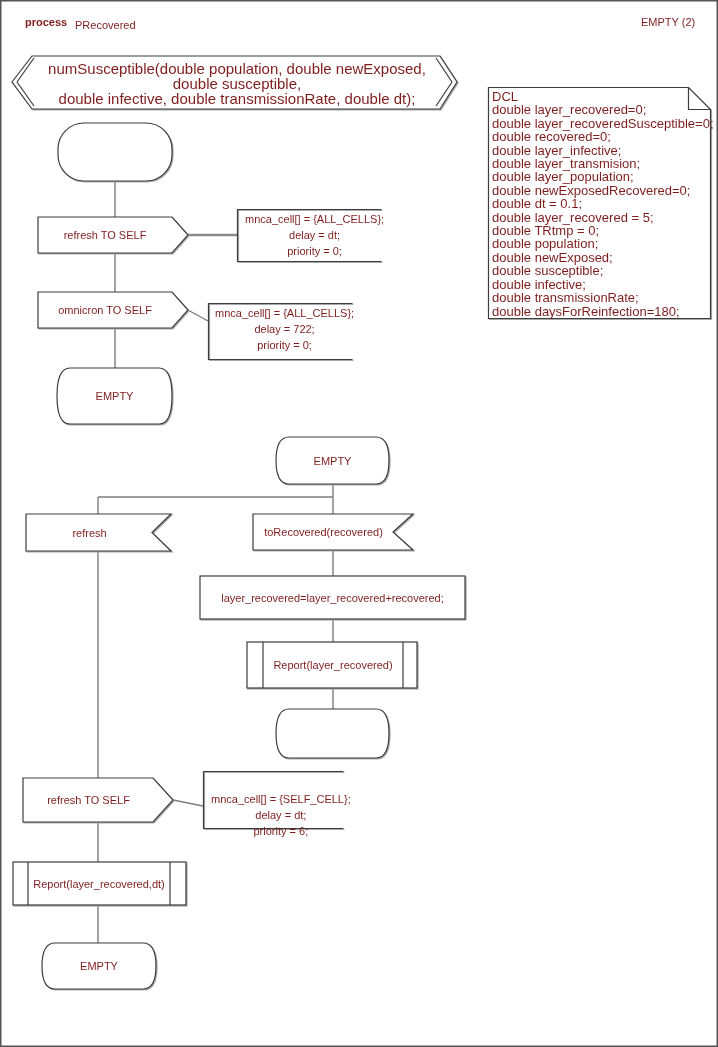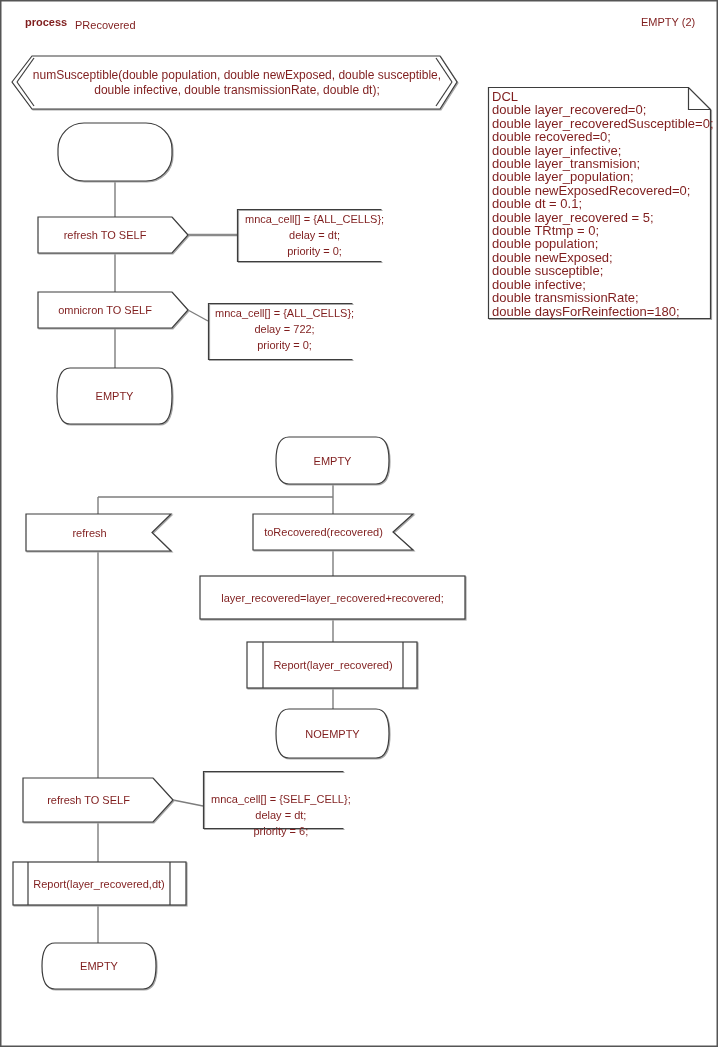--- a/index.html
+++ b/index.html
@@ -13,21 +13,21 @@
   .shape  { fill:#ffffff; stroke:#3d3d3d; stroke-width:1.2; }
   .shadow { filter: drop-shadow(1.2px 1.4px 0px #a8a8a8); }
   .open-box { fill:none; stroke:#3d3d3d; stroke-width:1.2; }
   .conn   { stroke:#7d7d7d; stroke-width:1.4; fill:none; }
   .conn-thick { stroke:#8a8a8a; stroke-width:2.6; fill:none; }
   .inner-line { stroke:#3d3d3d; stroke-width:1.2; }
   .t { position:absolute; font-size:11px; line-height:13px; white-space:nowrap; }
   .tc { position:absolute; display:flex; align-items:center; justify-content:center;
         text-align:center; font-size:11px; }
   .tcol { position:absolute; display:flex; flex-direction:column; align-items:center;
-          justify-content:center; text-align:center; font-size:12px; line-height:15px; }
+          justify-content:center; text-align:center; font-size:15px; line-height:15px; }
   .cmt { position:absolute; font-size:11px; line-height:16px; }
   .cmt div { white-space:nowrap;text-align:center; }
   .dcl { position:absolute; left:492px; top:90px; width:216px;
          font-size:13px; line-height:13.4px; }
   .dcl div { white-space:nowrap; }
   .bold { font-weight:bold; }
 </style>
 </head>
 <body>
 
@@ -157,21 +157,20 @@
   <div class="tc" style="left:276px; top:437px; width:113px; height:47px;">EMPTY</div>
 
   <div class="tc" style="left:26px; top:514px; width:127px; height:37px;">refresh</div>
 
   <div class="tc" style="left:253px; top:514px; width:141px; height:36px;">toRecovered(recovered)</div>
 
   <div class="tc" style="left:200px; top:576px; width:265px; height:43px;">layer_recovered=layer_recovered+recovered;</div>
 
   <div class="tc" style="left:263px; top:642px; width:140px; height:46px;">Report(layer_recovered)</div>
 
-  <div class="tc" style="left:276px; top:709px; width:113px; height:49px;">NOEMPTY</div>
 
   <div class="tc" style="left:23px; top:778px; width:131px; height:44px;">refresh TO SELF</div>
 
   <div class="cmt" style="left:211px; top:777px;margin-top:14px;">
     <div>mnca_cell[] = {SELF_CELL};</div>
     <div>delay = dt;</div>
     <div>priority = 6;</div>
   </div>
 
   <div class="tc" style="left:28px; top:862px; width:142px; height:43px;border-radius:12px;">Report(layer_recovered,dt)</div>

